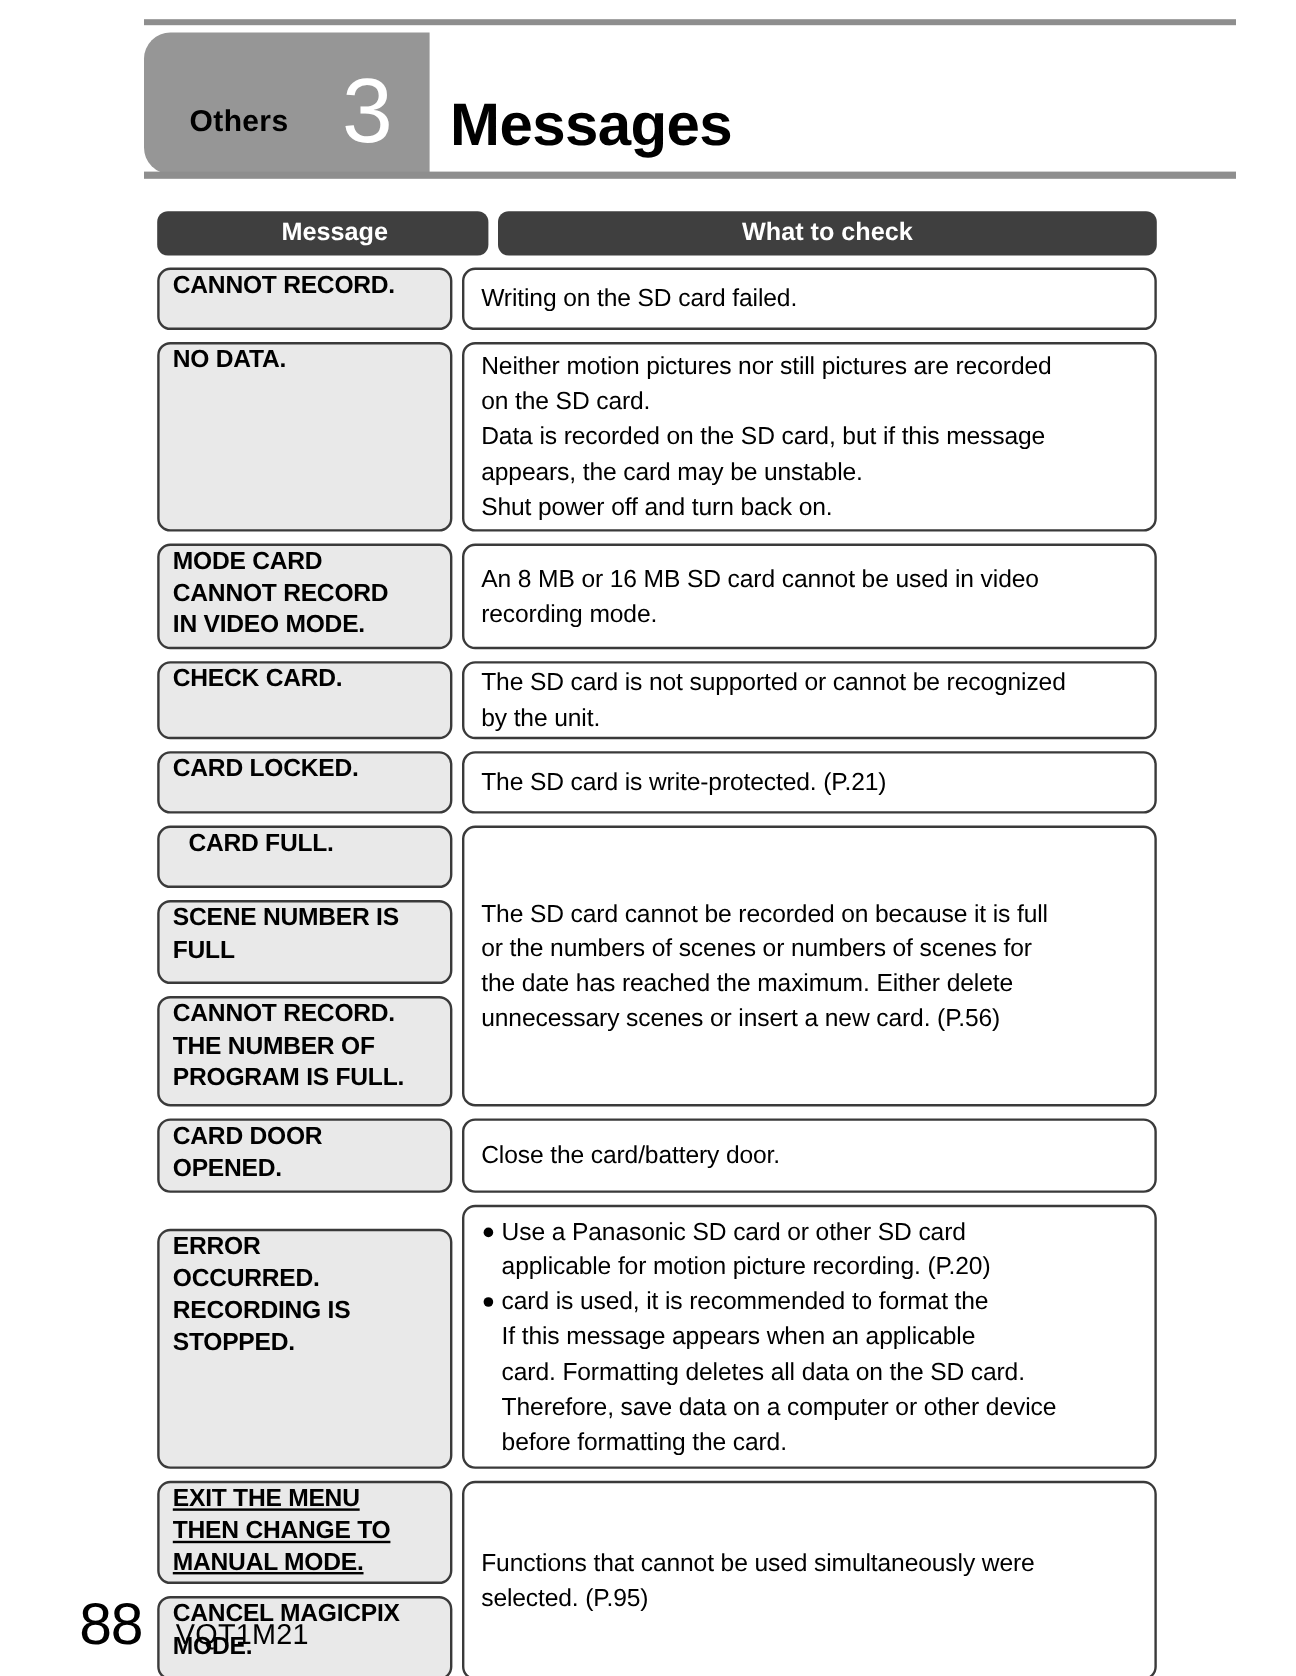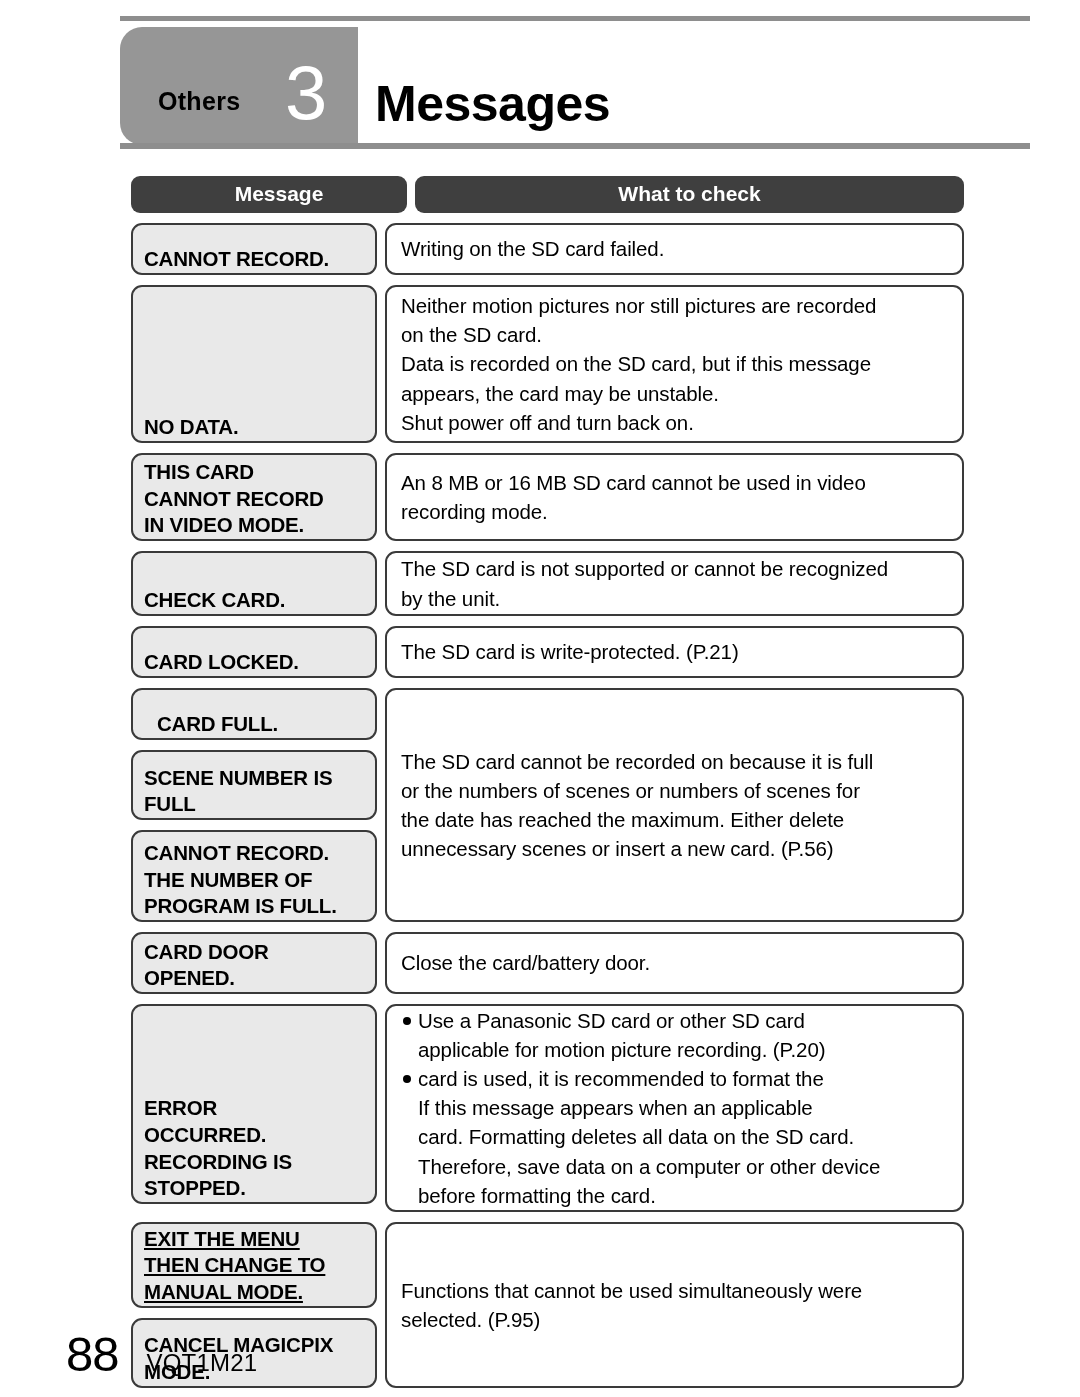--- a/index.html
+++ b/index.html
@@ -129,21 +129,21 @@
     background: #e9e9e9;
     border: 2px solid #3a3a3a;
     border-radius: 11px;
     box-sizing: border-box;
     font-weight: bold;
     font-size: 20.5px;
     line-height: 1.30;
     letter-spacing: -0.2px;
     padding: 0 11px;
     display: flex;
-    align-items: flex-end;
+    align-items: flex-start;
     flex: 1 1 auto;
   }
   .chk-cell {
     background: #ffffff;
     border: 2px solid #3a3a3a;
     border-radius: 11px;
     box-sizing: border-box;
     font-size: 20.5px;
     line-height: 1.42;
     letter-spacing: -0.1px;
@@ -249,21 +249,21 @@
               <span class="line">appears, the card may be unstable.</span>
               <span class="line">Shut power off and turn back on.</span>
             </div>
           </div>
         </div>
       </div>
       <div class="rowgroup">
         <div class="msg-col">
           <div class="msg-cell" style="height: 88px; flex: 0 0 88px;">
             <div>
-              <span class="line">THIS CARD</span>
+              <span class="line">MODE CARD</span>
               <span class="line">CANNOT RECORD</span>
               <span class="line">IN VIDEO MODE.</span>
             </div>
           </div>
         </div>
         <div class="chk-col">
           <div class="chk-cell">
             <div class="inner">
               <span class="line">An 8 MB or 16 MB SD card cannot be used in video</span>
               <span class="line">recording mode.</span>
@@ -348,21 +348,21 @@
         <div class="chk-col">
           <div class="chk-cell">
             <div class="inner">
               <span class="line">Close the card/battery door.</span>
             </div>
           </div>
         </div>
       </div>
       <div class="rowgroup">
         <div class="msg-col">
-          <div class="msg-cell" style="height: 200px; flex: 0 0 200px;">
+          <div class="msg-cell" style="height: 200px; flex: 0 0 200px; margin-top: 20px;">
             <div>
               <span class="line">ERROR</span>
               <span class="line">OCCURRED.</span>
               <span class="line">RECORDING IS</span>
               <span class="line">STOPPED.</span>
             </div>
           </div>
         </div>
         <div class="chk-col">
           <div class="chk-cell">

